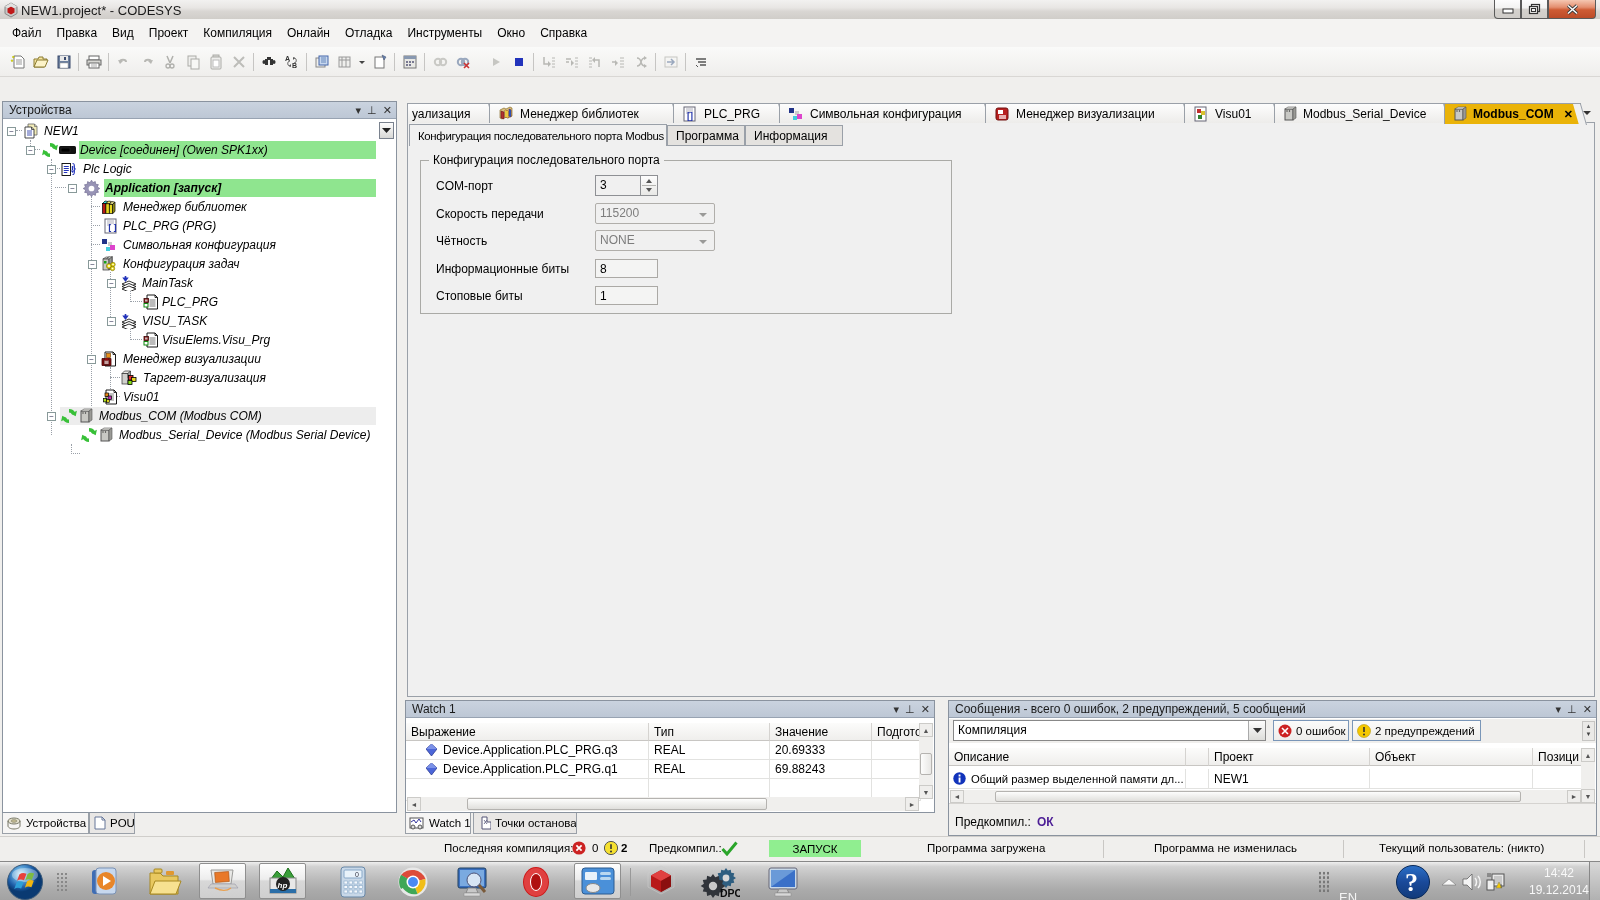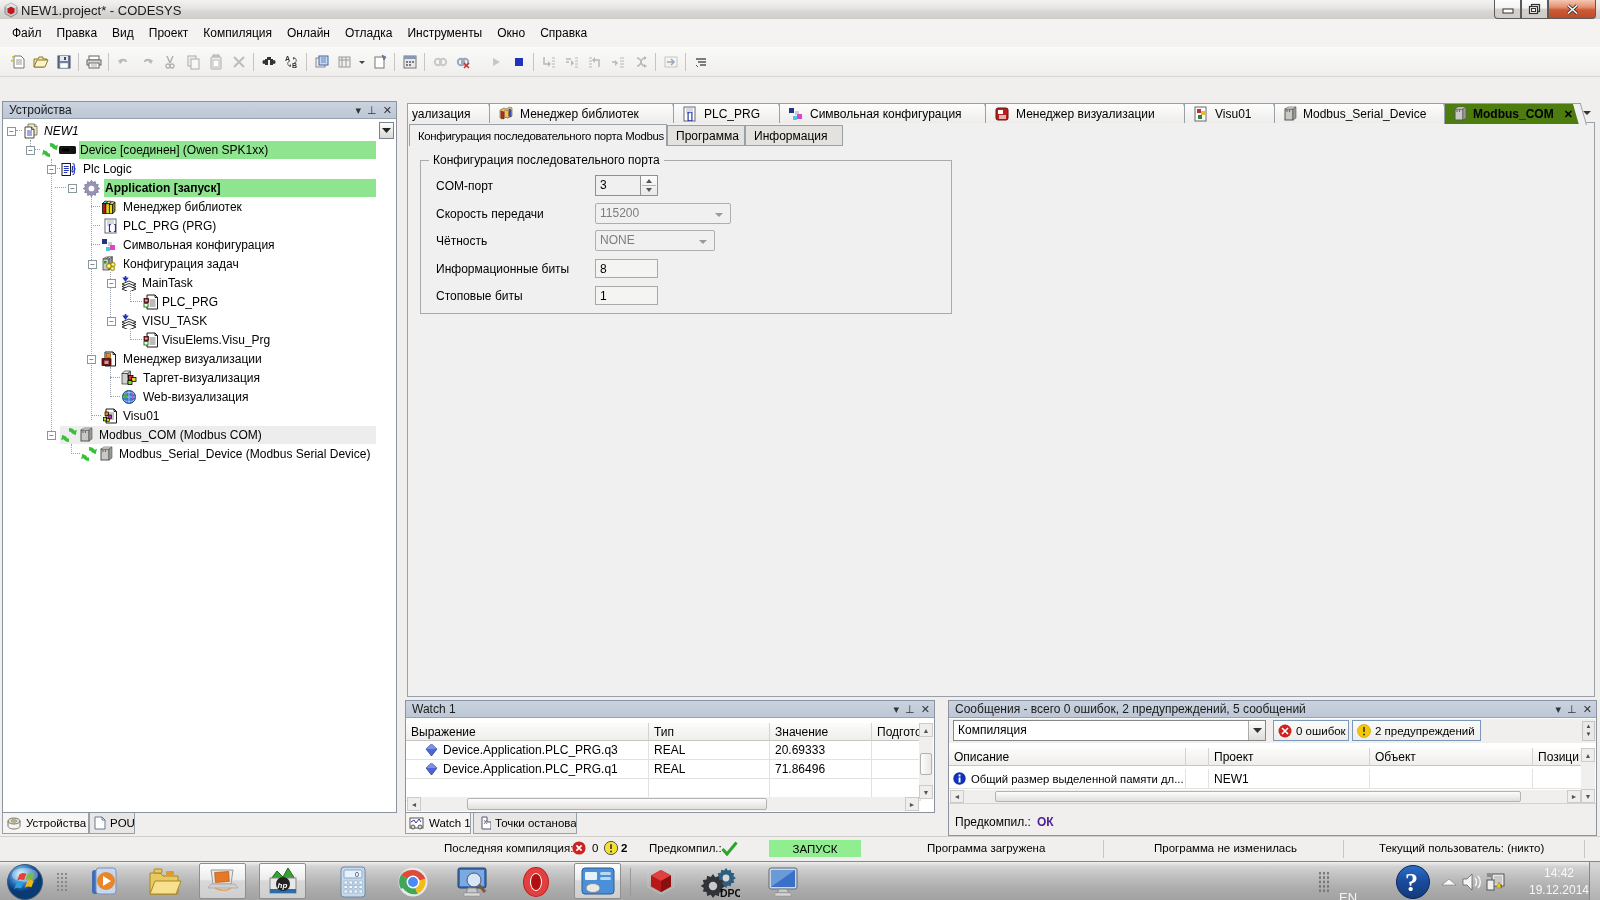--- a/index.html
+++ b/index.html
@@ -41,36 +41,36 @@
 .phbtns { position:absolute; right:4px; top:2px; display:flex; gap:10px; color:#333; font-size:11px; }
 
 
 #leftpanel { left:2px; top:101px; width:395px; height:712px; }
 #tree { position:absolute; left:0; top:18px; right:0; bottom:0; background:#fff; overflow:hidden; }
 .trow { position:relative; height:19px; line-height:19px; white-space:nowrap; font-size:12px; }
 .trow .hl { position:absolute; top:0; bottom:1px; background:#8FE58F; }
 .ticon { position:absolute; top:1px; width:16px; height:16px; }
 .texp { position:absolute; top:5px; width:9px; height:9px; border:1px solid #899; background:#fff;
   font-size:8px; line-height:7px; text-align:center; color:#335; }
-.tlabel { position:absolute; top:0; }
+.tlabel { position:absolute; top:0;font-style:italic; }
 .dl { position:absolute; }
 .dlv { width:1px; border-left:1px dotted #9AA0A8; }
 .dlh { height:1px; border-top:1px dotted #9AA0A8; }
 
 
 #editor { left:407px; top:123px; width:1188px; height:574px; background:#F0F0F0;
   border:1px solid #9AA0A8; border-top:none; }
 #doctabs { left:407px; top:103px; width:1188px; height:20px; }
 #doctabs { border-bottom:1px solid #9AA0A8; }
 .dtab { position:absolute; top:0; height:20px; white-space:nowrap; background:linear-gradient(180deg,#FDFDFD,#EDECEA);
   border:1px solid #9AA0A8; border-bottom:none; border-right:none; font-size:12px;
   display:flex; align-items:center; padding:0 8px; }
 .dtab::after { content:""; position:absolute; top:0; right:-3px; width:7px; height:20px;
   border-right:1px solid #9AA0A8; transform:skewX(16deg); }
-.dtab.active { background:#4d7c0f; font-weight:bold; height:21px; z-index:2; }
+.dtab.active { background:#eab308; font-weight:bold; height:21px; z-index:2; }
 .dtab.active::after { height:21px; background:#F0F0F0; border-right:1px solid #9AA0A8; }
 #innertabs { position:absolute; left:0px; top:1px; height:22px; }
 .itab { position:absolute; top:0; height:21px; white-space:nowrap; background:#E4E2DF; border:1px solid #9AA0A8;
   font-size:12px; display:flex; align-items:center; padding:0 8px; }
 .itab.active { background:#F0F0F0; height:22px; border-bottom:none; }
 #groupbox { position:absolute; left:12px; top:37px; width:532px; height:154px;
   border:1px solid #AAAAA6; }
 #grouplabel { position:absolute; left:8px; top:-8px; background:#F0F0F0; padding:0 4px; font-size:12px; }
 .frow { position:absolute; left:15px; font-size:12px; }
 .fctl { position:absolute; left:174px; border:1px solid #ABA9A5; background:#F0F0F0;
@@ -656,26 +656,20 @@
           </svg>
           <span class="tlabel" style="left:120px">Менеджер визуализации</span>
         </div>
       <div class="trow">
           <svg class="ticon" style="left:118px">
             <use href="#i-target"></use>
           </svg>
           <span class="tlabel" style="left:140px">Таргет-визуализация</span>
         </div>
       <div class="trow">
-          <svg class="ticon" style="left:118px">
-            <use href="#i-web"></use>
-          </svg>
-          <span class="tlabel" style="left:140px">Web-визуализация</span>
-        </div>
-      <div class="trow">
           <svg class="ticon" style="left:99px">
             <use href="#i-visu"></use>
           </svg>
           <span class="tlabel" style="left:120px">Visu01</span>
         </div>
       <div class="trow">
           <div class="hl" style="left:57px;right:20px;background:#EDEDED"></div>
           <div class="texp" style="left:44px">−</div>
           <svg class="ticon" style="left:58px">
             <use href="#i-refresh"></use>
@@ -710,21 +704,21 @@
       <div class="frow" style="top:73px">Чётность</div>
       <div class="frow" style="top:101px">Информационные биты</div>
       <div class="frow" style="top:128px">Стоповые биты</div>
       <div class="fctl" style="top:14px;width:46px;height:21px;background:#F0F0F0;border-color:#8E9094">3</div>
       <div style="position:absolute;left:219px;top:14px;width:18px;height:21px;border:1px solid #8E9094;background:linear-gradient(180deg,#FDFDFD,#E8E8E6)">
         <svg width="16" height="19">
             <path d="M8 3l3 4H5z" fill="#555"></path>
             <path d="M8 16l-3-4h6z" fill="#555"></path>
             <path fill="none" d="M1 9.5h14" stroke="#B5B5B2" stroke-width="1"></path>
           </svg></div>
-      <div class="fctl combo" style="top:42px;width:136px;height:21px;color:#7d7d7d;border-radius:2px;border-color:#B0AEAA">115200<svg width="9" height="7" style="position:absolute;right:6px;top:8px">
+      <div class="fctl combo" style="top:42px;width:120px;height:21px;color:#7d7d7d;border-radius:2px;border-color:#B0AEAA">115200<svg width="9" height="7" style="position:absolute;right:6px;top:8px">
             <path d="M0 1l4 4 4-4z" fill="#9a9a98"></path>
           </svg></div>
       <div class="fctl combo" style="top:69px;width:120px;height:21px;color:#7d7d7d;border-radius:2px;border-color:#B0AEAA">NONE<svg width="9" height="7" style="position:absolute;right:6px;top:8px">
             <path d="M0 1l4 4 4-4z" fill="#9a9a98"></path>
           </svg></div>
       <div class="fctl" style="top:98px;width:63px;height:19px;background:#F4F4F3;border-color:#ABA9A5">8</div>
       <div class="fctl" style="top:125px;width:63px;height:19px;background:#F4F4F3;border-color:#ABA9A5">1</div>
     </div>
   </div>
 
@@ -739,21 +733,21 @@
           <path d="M5.5 0L11 5H0z" fill="#7C92E8"></path>
         </svg>Device.Application.PLC_PRG.q3</div>
     <div class="wcell" style="left:243px;top:40px;width:121px;padding-left:5px">REAL</div>
     <div class="wcell" style="left:364px;top:40px;width:102px;padding-left:5px">20.69333</div>
     <div class="wcell" style="left:466px;top:40px;width:49px"></div>
     <div class="wcell" style="left:0;top:59px;width:243px"><svg width="11" height="12" style="margin:0 6px 0 20px">
           <path d="M5.5 0L11 5 5.5 12 0 5z" fill="#4C66D8" stroke="#223088" stroke-width=".7"></path>
           <path d="M5.5 0L11 5H0z" fill="#7C92E8"></path>
         </svg>Device.Application.PLC_PRG.q1</div>
     <div class="wcell" style="left:243px;top:59px;width:121px;padding-left:5px">REAL</div>
-    <div class="wcell" style="left:364px;top:59px;width:102px;padding-left:5px">71.86496</div>
+    <div class="wcell" style="left:364px;top:59px;width:102px;padding-left:5px">69.88243</div>
     <div class="wcell" style="left:466px;top:59px;width:49px"></div>
     <div class="wcell" style="left:0;top:78px;width:243px;height:22px"></div>
     <div class="wcell" style="left:243px;top:78px;width:121px;height:22px"></div>
     <div class="wcell" style="left:364px;top:78px;width:102px;height:22px"></div>
     <div class="wcell" style="left:466px;top:78px;width:49px;height:22px"></div>
     <div class="vscroll" style="right:1px;top:22px;width:14px;height:76px">
         <div class="sbtn">▲</div>
         <div class="sthumb" style="top:30px;height:22px"></div>
         <div class="sbtn" style="position:absolute;bottom:0;width:100%">▼</div>
       </div>

